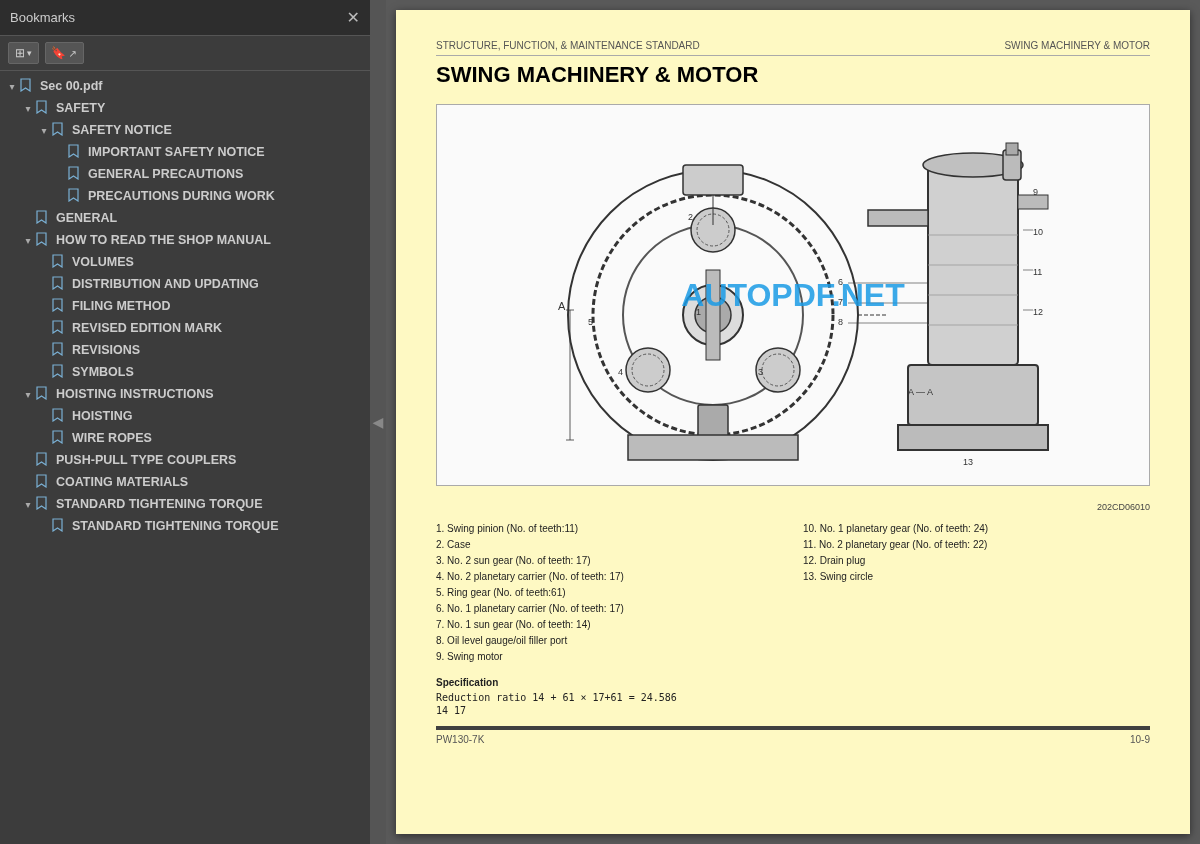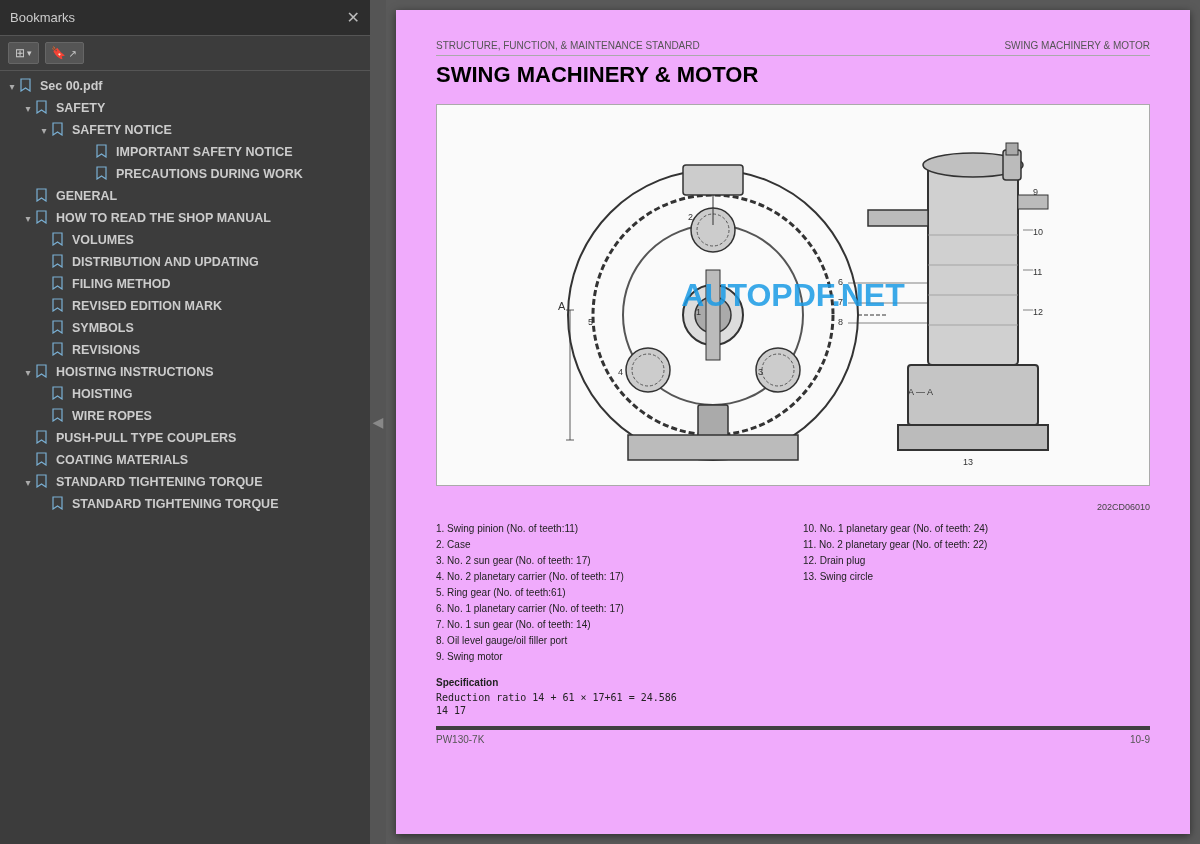--- a/index.html
+++ b/index.html
@@ -102,21 +102,21 @@
       flex: 1;
       overflow: hidden;
       text-overflow: ellipsis;
       font-weight: bold;
     }
 
     
     .indent-0 { padding-left: 4px; }
     .indent-1 { padding-left: 20px; }
     .indent-2 { padding-left: 36px; }
-    .indent-3 { padding-left: 80px; align-items: center; }
+    .indent-3 { padding-left: 52px; align-items: center; }
 
     
     #panel-divider {
       width: 16px;
       min-width: 16px;
       background: #555;
       display: flex;
       align-items: center;
       justify-content: center;
       cursor: col-resize;
@@ -128,21 +128,21 @@
     #pdf-panel {
       flex: 1;
       background: #5a5a5a;
       display: flex;
       flex-direction: column;
       overflow: hidden;
     }
 
     #pdf-page {
       flex: 1;
-      background: #f0abfc;
+      background: #fef9c3;
       margin: 10px;
       padding: 30px 40px;
       overflow-y: auto;
       position: relative;
       box-shadow: 0 2px 8px rgba(0,0,0,0.5);
     }
 
     #pdf-page::-webkit-scrollbar { width: 8px; }
     #pdf-page::-webkit-scrollbar-track { background: #ddd; }
     #pdf-page::-webkit-scrollbar-thumb { background: #aaa; }
@@ -282,20 +282,27 @@
         <span class="bm-icon"><svg width="11" height="14" viewBox="0 0 11 14" fill="none" xmlns="http://www.w3.org/2000/svg">
             <path d="M1 1h9v12l-4.5-3L1 13V1z" stroke="#7ab0d4" stroke-width="1.2" fill="none"></path>
           </svg></span>
         <span class="bm-label">IMPORTANT SAFETY NOTICE</span>
       </div>
       <div class="bm-item indent-3">
         <span class="bm-toggle"></span>
         <span class="bm-icon"><svg width="11" height="14" viewBox="0 0 11 14" fill="none" xmlns="http://www.w3.org/2000/svg">
             <path d="M1 1h9v12l-4.5-3L1 13V1z" stroke="#7ab0d4" stroke-width="1.2" fill="none"></path>
           </svg></span>
+        <span class="bm-label">GENERAL PRECAUTIONS</span>
+      </div>
+      <div class="bm-item indent-3">
+        <span class="bm-toggle"></span>
+        <span class="bm-icon"><svg width="11" height="14" viewBox="0 0 11 14" fill="none" xmlns="http://www.w3.org/2000/svg">
+            <path d="M1 1h9v12l-4.5-3L1 13V1z" stroke="#7ab0d4" stroke-width="1.2" fill="none"></path>
+          </svg></span>
         <span class="bm-label">PRECAUTIONS DURING WORK</span>
       </div>
       <div class="bm-item indent-1">
         <span class="bm-toggle"></span>
         <span class="bm-icon"><svg width="11" height="14" viewBox="0 0 11 14" fill="none" xmlns="http://www.w3.org/2000/svg">
             <path d="M1 1h9v12l-4.5-3L1 13V1z" stroke="#7ab0d4" stroke-width="1.2" fill="none"></path>
           </svg></span>
         <span class="bm-label">GENERAL</span>
       </div>
       <div class="bm-item indent-1">
@@ -331,28 +338,28 @@
         <span class="bm-icon"><svg width="11" height="14" viewBox="0 0 11 14" fill="none" xmlns="http://www.w3.org/2000/svg">
             <path d="M1 1h9v12l-4.5-3L1 13V1z" stroke="#7ab0d4" stroke-width="1.2" fill="none"></path>
           </svg></span>
         <span class="bm-label">REVISED EDITION MARK</span>
       </div>
       <div class="bm-item indent-2">
         <span class="bm-toggle"></span>
         <span class="bm-icon"><svg width="11" height="14" viewBox="0 0 11 14" fill="none" xmlns="http://www.w3.org/2000/svg">
             <path d="M1 1h9v12l-4.5-3L1 13V1z" stroke="#7ab0d4" stroke-width="1.2" fill="none"></path>
           </svg></span>
+        <span class="bm-label">REVISIONS</span>
+      </div>
+      <div class="bm-item indent-2">
+        <span class="bm-toggle"></span>
+        <span class="bm-icon"><svg width="11" height="14" viewBox="0 0 11 14" fill="none" xmlns="http://www.w3.org/2000/svg">
+            <path d="M1 1h9v12l-4.5-3L1 13V1z" stroke="#7ab0d4" stroke-width="1.2" fill="none"></path>
+          </svg></span>
         <span class="bm-label">SYMBOLS</span>
-      </div>
-      <div class="bm-item indent-2">
-        <span class="bm-toggle"></span>
-        <span class="bm-icon"><svg width="11" height="14" viewBox="0 0 11 14" fill="none" xmlns="http://www.w3.org/2000/svg">
-            <path d="M1 1h9v12l-4.5-3L1 13V1z" stroke="#7ab0d4" stroke-width="1.2" fill="none"></path>
-          </svg></span>
-        <span class="bm-label">REVISIONS</span>
       </div>
       <div class="bm-item indent-1">
         <span class="bm-toggle">▾</span>
         <span class="bm-icon"><svg width="11" height="14" viewBox="0 0 11 14" fill="none" xmlns="http://www.w3.org/2000/svg">
             <path d="M1 1h9v12l-4.5-3L1 13V1z" stroke="#7ab0d4" stroke-width="1.2" fill="none"></path>
           </svg></span>
         <span class="bm-label">HOISTING INSTRUCTIONS</span>
       </div>
       <div class="bm-item indent-2">
         <span class="bm-toggle"></span>

